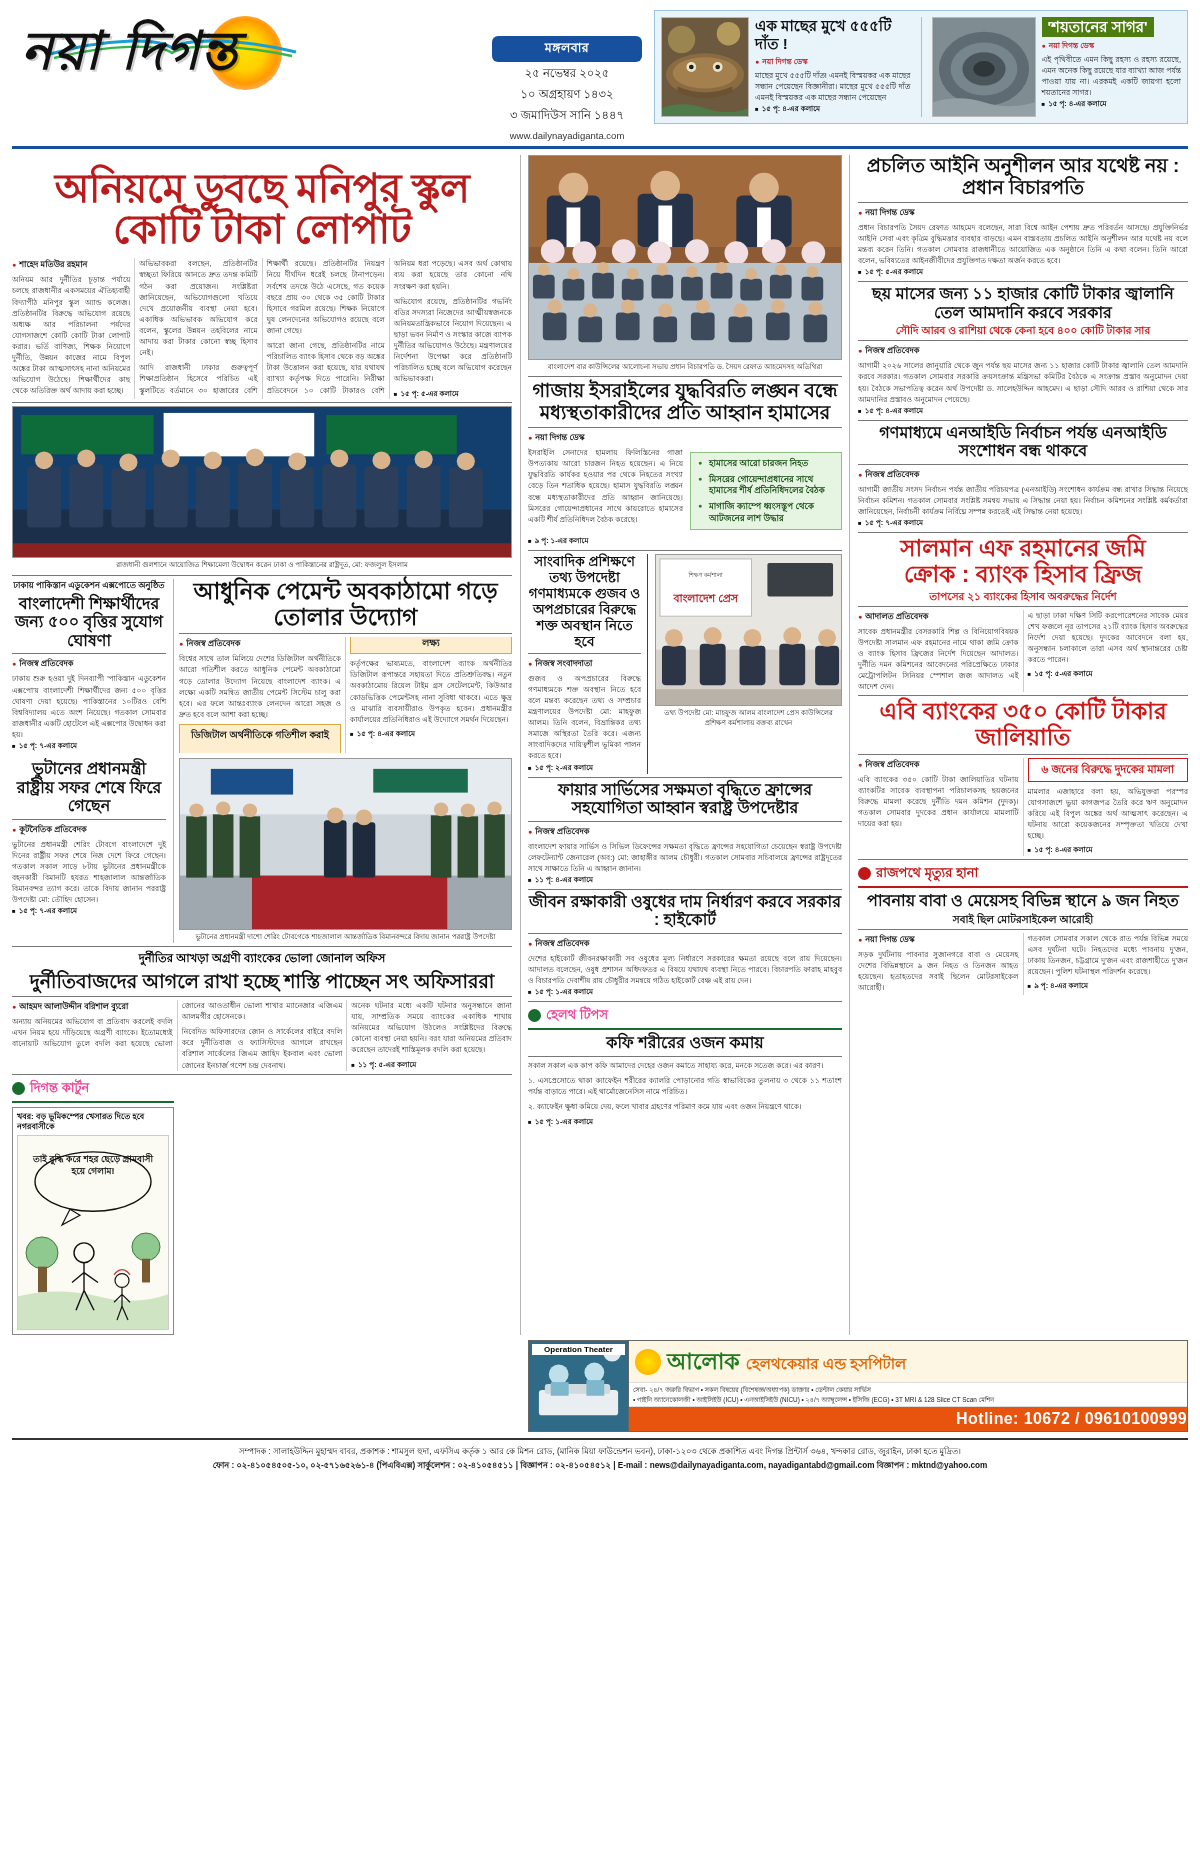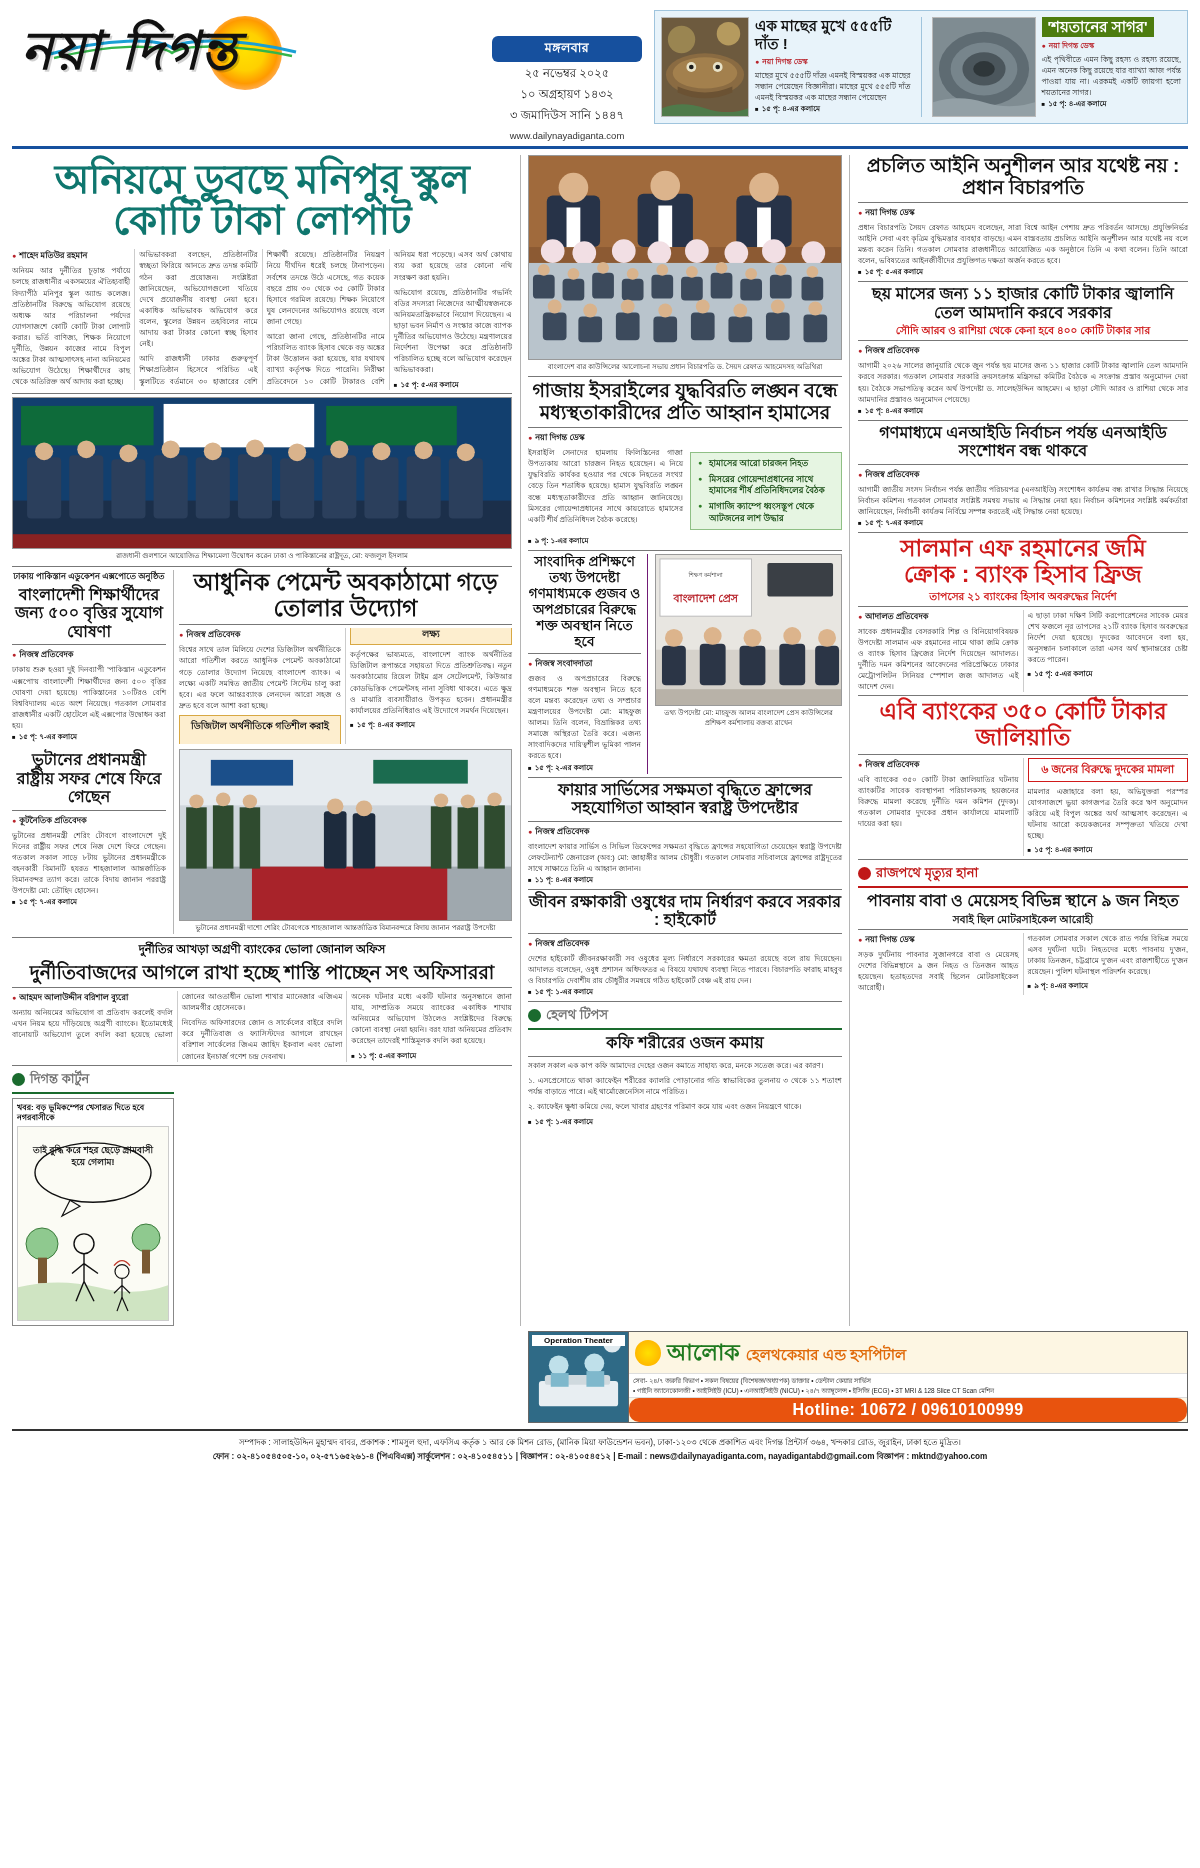--- a/index.html
+++ b/index.html
@@ -57,22 +57,22 @@
   .rule-thin { height: 1px; background: #777; margin: 3px 0; }
 
   
   .main { display: flex; gap: 8px; margin-top: 6px; }
   .col-left { width: 500px; }
   .col-mid { width: 330px; border-left: 1px solid #b5b5b5; border-right: 1px solid #b5b5b5; padding: 0 7px; }
   .col-right { width: 330px; }
 
   
   .lead-head {
-    color: #0f766e; font-size: 40px; font-weight: 700; line-height: 1.03;
-    text-align: center; letter-spacing: -.5px; margin: 4px 0 8px;
+    color: #b91c1c; font-size: 40px; font-weight: 700; line-height: 1.03;
+    text-align: center; letter-spacing: -.5px; margin: 13px 0 8px;
   }
   .byline { font-size: 8.2px; font-weight: 700; color: #111; margin-bottom: 3px; }
   .byline::before { content: "\25CF"; color: #b8222a; margin-right: 3px; font-size: 7px; }
   .cols4 { column-count: 4; column-gap: 9px; column-rule: 1px solid #ccc; }
   .cols3 { column-count: 3; column-gap: 9px; column-rule: 1px solid #ccc; }
   .cols2 { column-count: 2; column-gap: 9px; column-rule: 1px solid #ccc; }
   .body-text { font-size: 7.4px; line-height: 1.5; text-align: justify; color: #1a1a1a; hyphens: auto; }
   .body-text p { margin-bottom: 4px; }
   .jump { font-size: 7.2px; font-weight: 700; color: #111; }
   .jump::before { content: "\25A0"; margin-right: 3px; font-size: 6px; }
@@ -93,40 +93,40 @@
   .bulletbox { background: #e6f5e2; border: 1px solid #8fbf85; padding: 5px 7px; margin: 5px 0; }
   .bulletbox li { list-style: none; font-size: 8.6px; font-weight: 700; line-height: 1.35; margin-bottom: 4px; padding-left: 11px; position: relative; color: #1a4d16; }
   .bulletbox li::before { content: "\25CF"; position: absolute; left: 0; top: 0; font-size: 7px; color: #2e7d26; }
   .bulletbox li:last-child { margin-bottom: 0; }
 
   .pullquote { background: #fdeecf; border: 1px solid #d8a843; padding: 4px 6px; font-size: 9.5px; font-weight: 700; text-align: center; line-height: 1.25; color: #111; margin: 4px 0; }
   .redbox { background: #fff; border: 1.5px solid #d01a1a; color: #d01a1a; padding: 4px 6px; font-size: 11px; font-weight: 700; text-align: center; line-height: 1.25; margin: 4px 0; }
 
   .sec-head { display: flex; align-items: center; gap: 5px; border-bottom: 2px solid #1a6b2e; padding-bottom: 2px; margin-bottom: 4px; }
   .sec-head .dot { width: 13px; height: 13px; border-radius: 50%; background: #1a6b2e; flex: 0 0 13px; }
-  .sec-head .t { font-size: 13px; font-weight: 700; color: #737373; }
+  .sec-head .t { font-size: 13px; font-weight: 700; color: #ec4899; }
   .sec-head.red { border-bottom-color: #c01818; }
   .sec-head.red .dot { background: #c01818; }
   .sec-head.red .t { color: #c01818; }
 
   .cartoon-box { border: 1px solid #888; padding: 4px; }
   .cartoon-cap { font-size: 8px; font-weight: 700; line-height: 1.3; margin-bottom: 3px; }
   .cartoon-art { height: 195px; background: linear-gradient(#fdfdf7, #f2f6ea); position: relative; border: 1px solid #ccc; }
 
   
   .ad-wrap { display: flex; border: 1px solid #666; margin-top: 5px; height: 92px; }
   .ad-photo { width: 100px; flex: 0 0 100px; border-right: 1px solid #666; position: relative; background: #3a6b8a; }
   .ad-photo-label { position: absolute; top: 3px; left: 3px; right: 3px; background: #fff; font-size: 8px; font-weight: 700; text-align: center; padding: 1px; }
   .ad-body { flex: 1; background: #fdf6e3; display: flex; flex-direction: column; }
   .ad-top { flex: 1; display: flex; align-items: center; gap: 6px; padding: 3px 6px; }
   .ad-logo-sun { width: 26px; height: 26px; border-radius: 50%; background: radial-gradient(circle, #ffe000, #ffa800); flex: 0 0 26px; }
   .ad-name { font-size: 22px; font-weight: 700; color: #1f7a1f; line-height: 1; }
   .ad-name .org { color: #e06a0a; }
   .ad-services { background: #fff; font-size: 6.4px; line-height: 1.5; padding: 2px 4px; border-top: 1px solid #ddd; border-bottom: 1px solid #ddd; color: #222; }
-  .ad-hotline { background: #e8530e; color: #fff; text-align: center; font-size: 16px; font-weight: 700; padding: 3px 0; letter-spacing: .4px; border-radius: 10px; }
+  .ad-hotline { background: #e8530e; color: #fff; text-align: right; font-size: 16px; font-weight: 700; padding: 3px 0; letter-spacing: .4px; }
 
   
   .footer { border-top: 2px solid #333; margin-top: 6px; padding-top: 5px; text-align: center; }
   .footer-line { font-size: 8.2px; line-height: 1.6; color: #111; }
   .footer-line.b { font-weight: 700; }
 
   .imgph { width: 100%; height: 100%; display: block; }
 </style>
 </head>
 <body>

